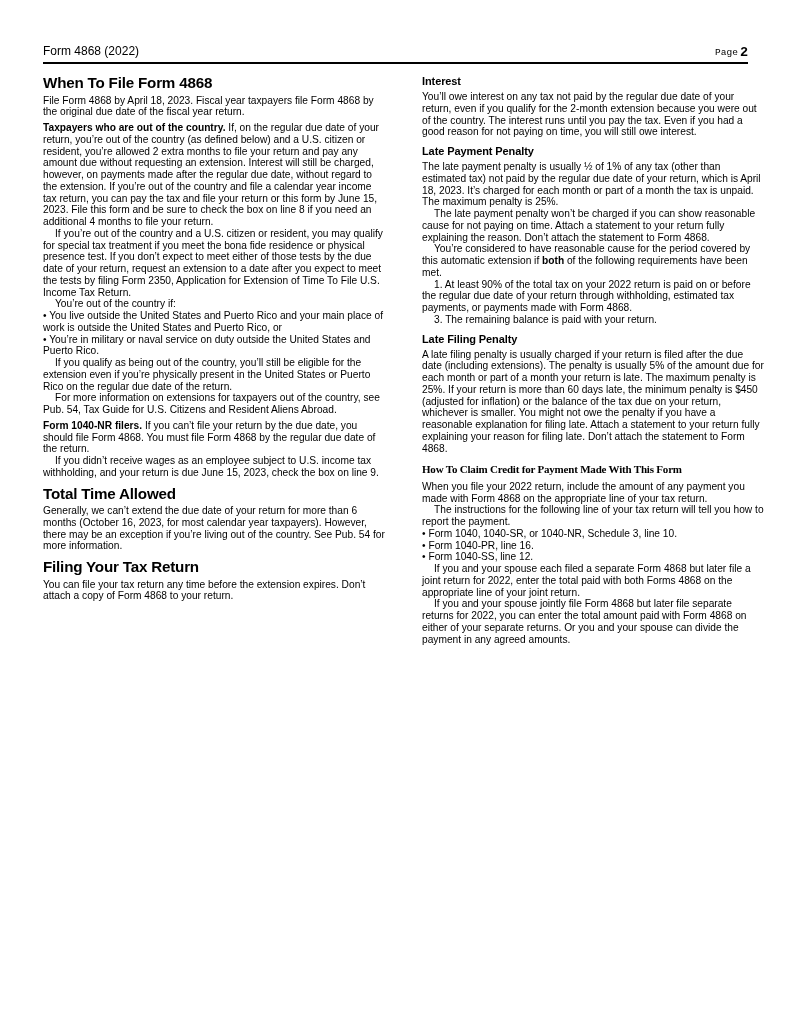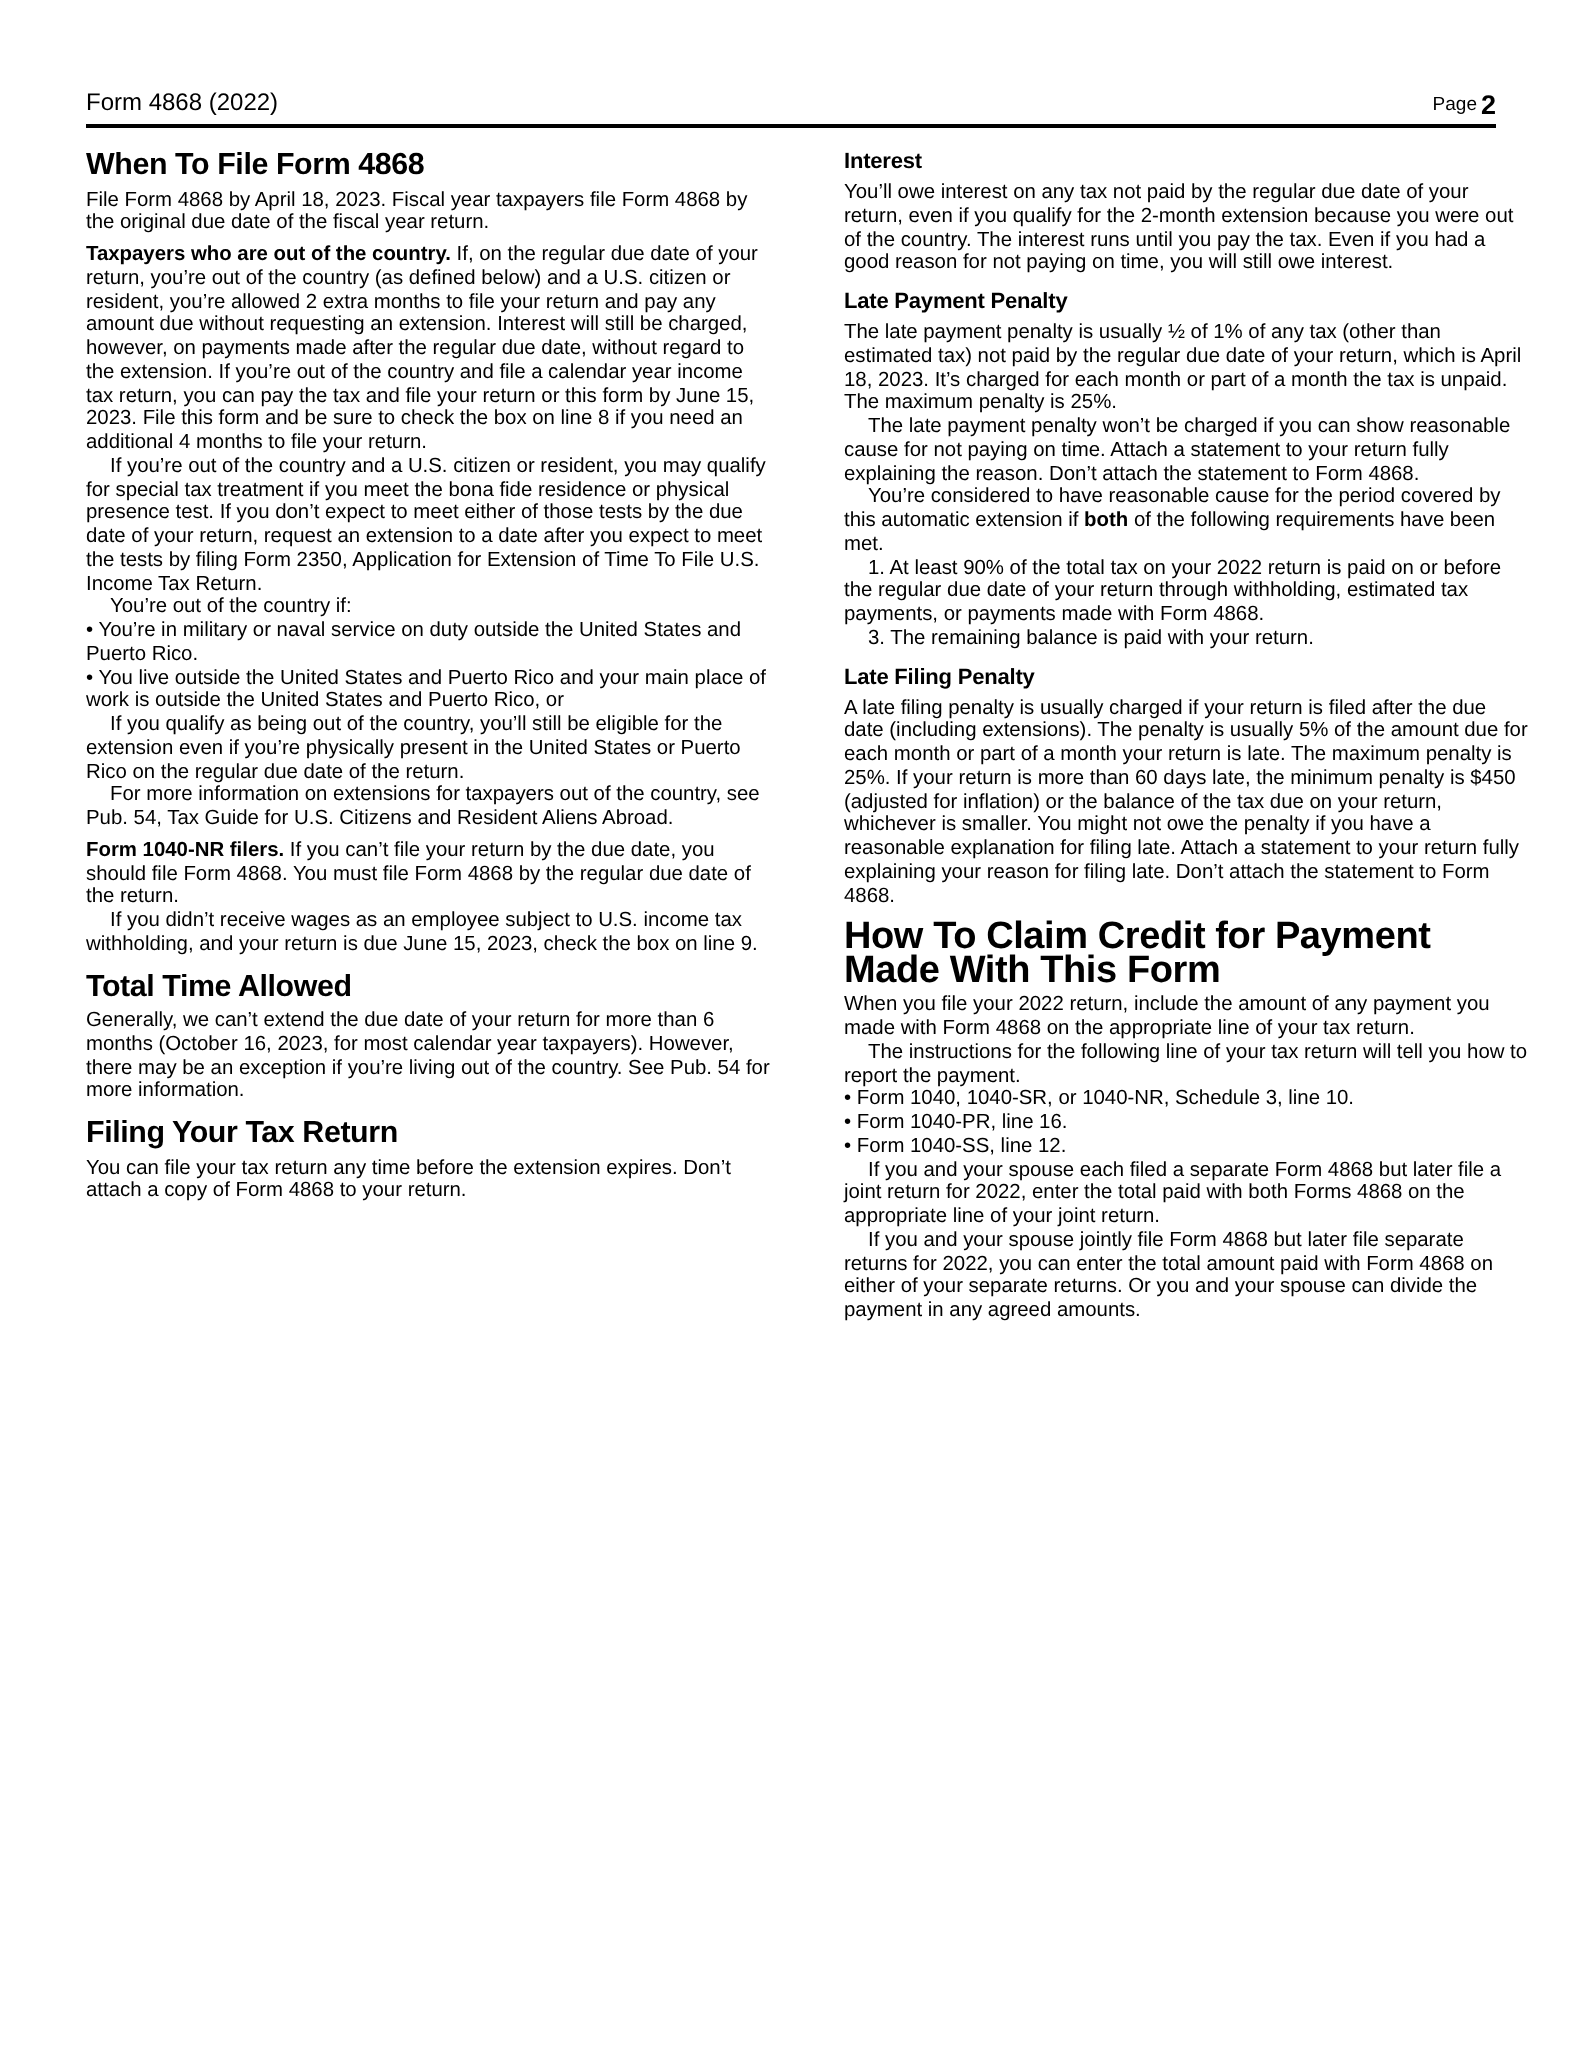--- a/index.html
+++ b/index.html
@@ -14,41 +14,41 @@
   .page { padding: 44px 43px 0 43px; }
 
   .page-header {
     display: flex;
     justify-content: space-between;
     align-items: flex-end;
     border-bottom: 2px solid #000;
     padding-bottom: 4px;
   }
   .form-id { font-size: 12px; }
-  .page-ref { font-size: 9.5px; display: flex; align-items: flex-end; }
+  .page-ref { font-size: 9.5px; display: flex; align-items: flex-end; font-family: Liberation Mono, monospace; }
   .page-num { font-size: 13.5px; font-weight: bold; line-height: 10px; margin-left: 2px; }
 
   .columns { display: flex; gap: 37px; margin-top: 4px; }
   .col { width: 342px; flex: 0 0 342px; }
 
   .h-major {
     font-size: 15.2px;
     font-weight: bold;
     letter-spacing: -0.2px;
     line-height: 16.5px;
     margin: 7px 0 3px 0;
   }
   .h-minor {
     font-size: 11px;
     font-weight: bold;
     letter-spacing: -0.1px;
     line-height: 13.5px;
     margin: 7px 0 2.5px 0;
   }
-  .h-claim { font-size: 19px; }
+  .h-claim { font-size: 11px; font-family: Liberation Serif, serif; }
 
   p {
     font-size: 10.2px;
     line-height: 11.75px;
     margin: 0;
   }
   .indent { text-indent: 12px; }
   .lead-para { margin-top: 4px; }
   .lead { font-weight: bold; }
   .bold { font-weight: bold; text-align: right; }
@@ -68,22 +68,22 @@
   </div>
 
   <div class="columns">
 
     <div class="col">
       <div class="h-major">When To File Form 4868</div>
       <p>File Form 4868 by April 18, 2023. Fiscal year taxpayers file Form 4868 by the original due date of the fiscal year return.</p>
       <p class="lead-para"><span class="lead">Taxpayers who are out of the country.</span><span> If, on the regular due date of your return, you’re out of the country (as defined below) and a U.S. citizen or resident, you’re allowed 2 extra months to file your return and pay any amount due without requesting an extension. Interest will still be charged, however, on payments made after the regular due date, without regard to the extension. If you’re out of the country and file a calendar year income tax return, you can pay the tax and file your return or this form by June 15, 2023. File this form and be sure to check the box on line 8 if you need an additional 4 months to file your return.</span></p>
       <p class="indent">If you’re out of the country and a U.S. citizen or resident, you may qualify for special tax treatment if you meet the bona fide residence or physical presence test. If you don’t expect to meet either of those tests by the due date of your return, request an extension to a date after you expect to meet the tests by filing Form 2350, Application for Extension of Time To File U.S. Income Tax Return.</p>
       <p class="indent">You’re out of the country if:</p>
+      <p class="bullet">You live outside the United States and Puerto Rico and your main place of work is outside the United States and Puerto Rico, or</p>
       <p class="bullet">You’re in military or naval service on duty outside the United States and Puerto Rico.</p>
-      <p class="bullet">You live outside the United States and Puerto Rico and your main place of work is outside the United States and Puerto Rico, or</p>
       <p class="indent">If you qualify as being out of the country, you’ll still be eligible for the extension even if you’re physically present in the United States or Puerto Rico on the regular due date of the return.</p>
       <p class="indent">For more information on extensions for taxpayers out of the country, see Pub. 54, Tax Guide for U.S. Citizens and Resident Aliens Abroad.</p>
       <p class="lead-para"><span class="lead">Form 1040-NR filers.</span><span> If you can’t file your return by the due date, you should file Form 4868. You must file Form 4868 by the regular due date of the return.</span></p>
       <p class="indent">If you didn’t receive wages as an employee subject to U.S. income tax withholding, and your return is due June 15, 2023, check the box on line 9.</p>
 
       <div class="h-major">Total Time Allowed</div>
       <p>Generally, we can’t extend the due date of your return for more than 6 months (October 16, 2023, for most calendar year taxpayers). However, there may be an exception if you’re living out of the country. See Pub. 54 for more information.</p>
 
       <div class="h-major">Filing Your Tax Return</div>
       <p>You can file your tax return any time before the extension expires. Don’t attach a copy of Form 4868 to your return.</p>

